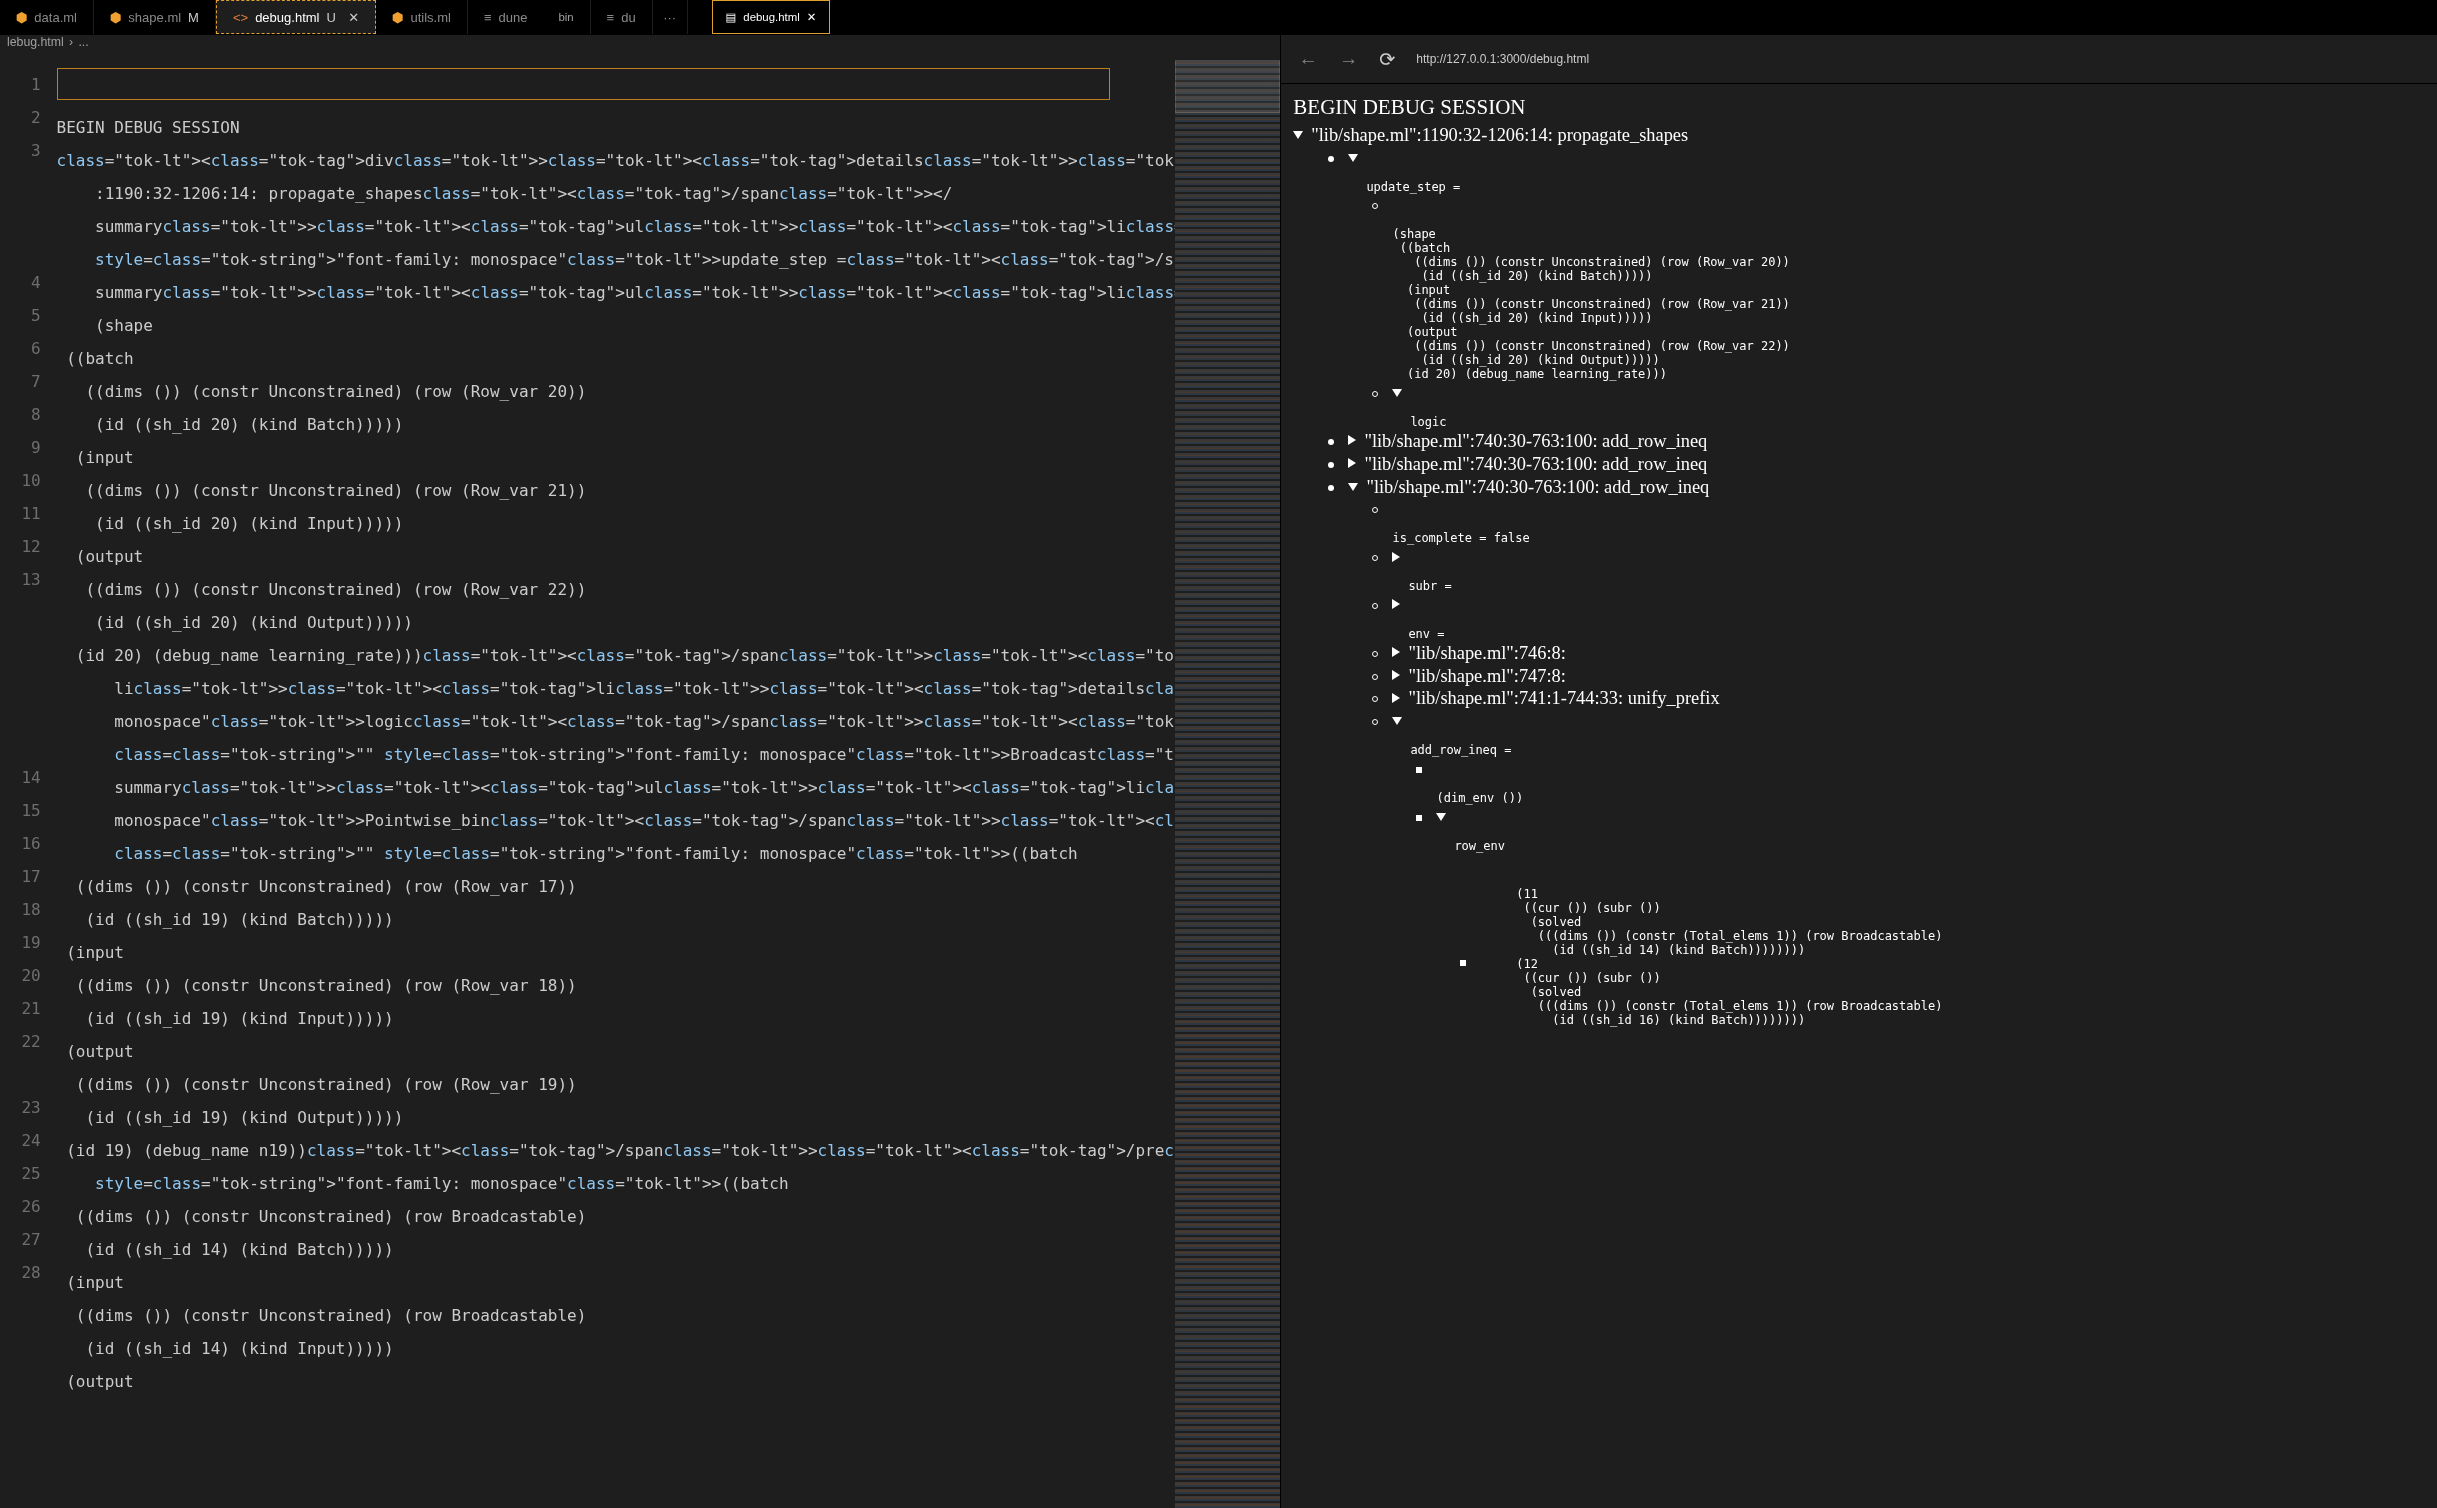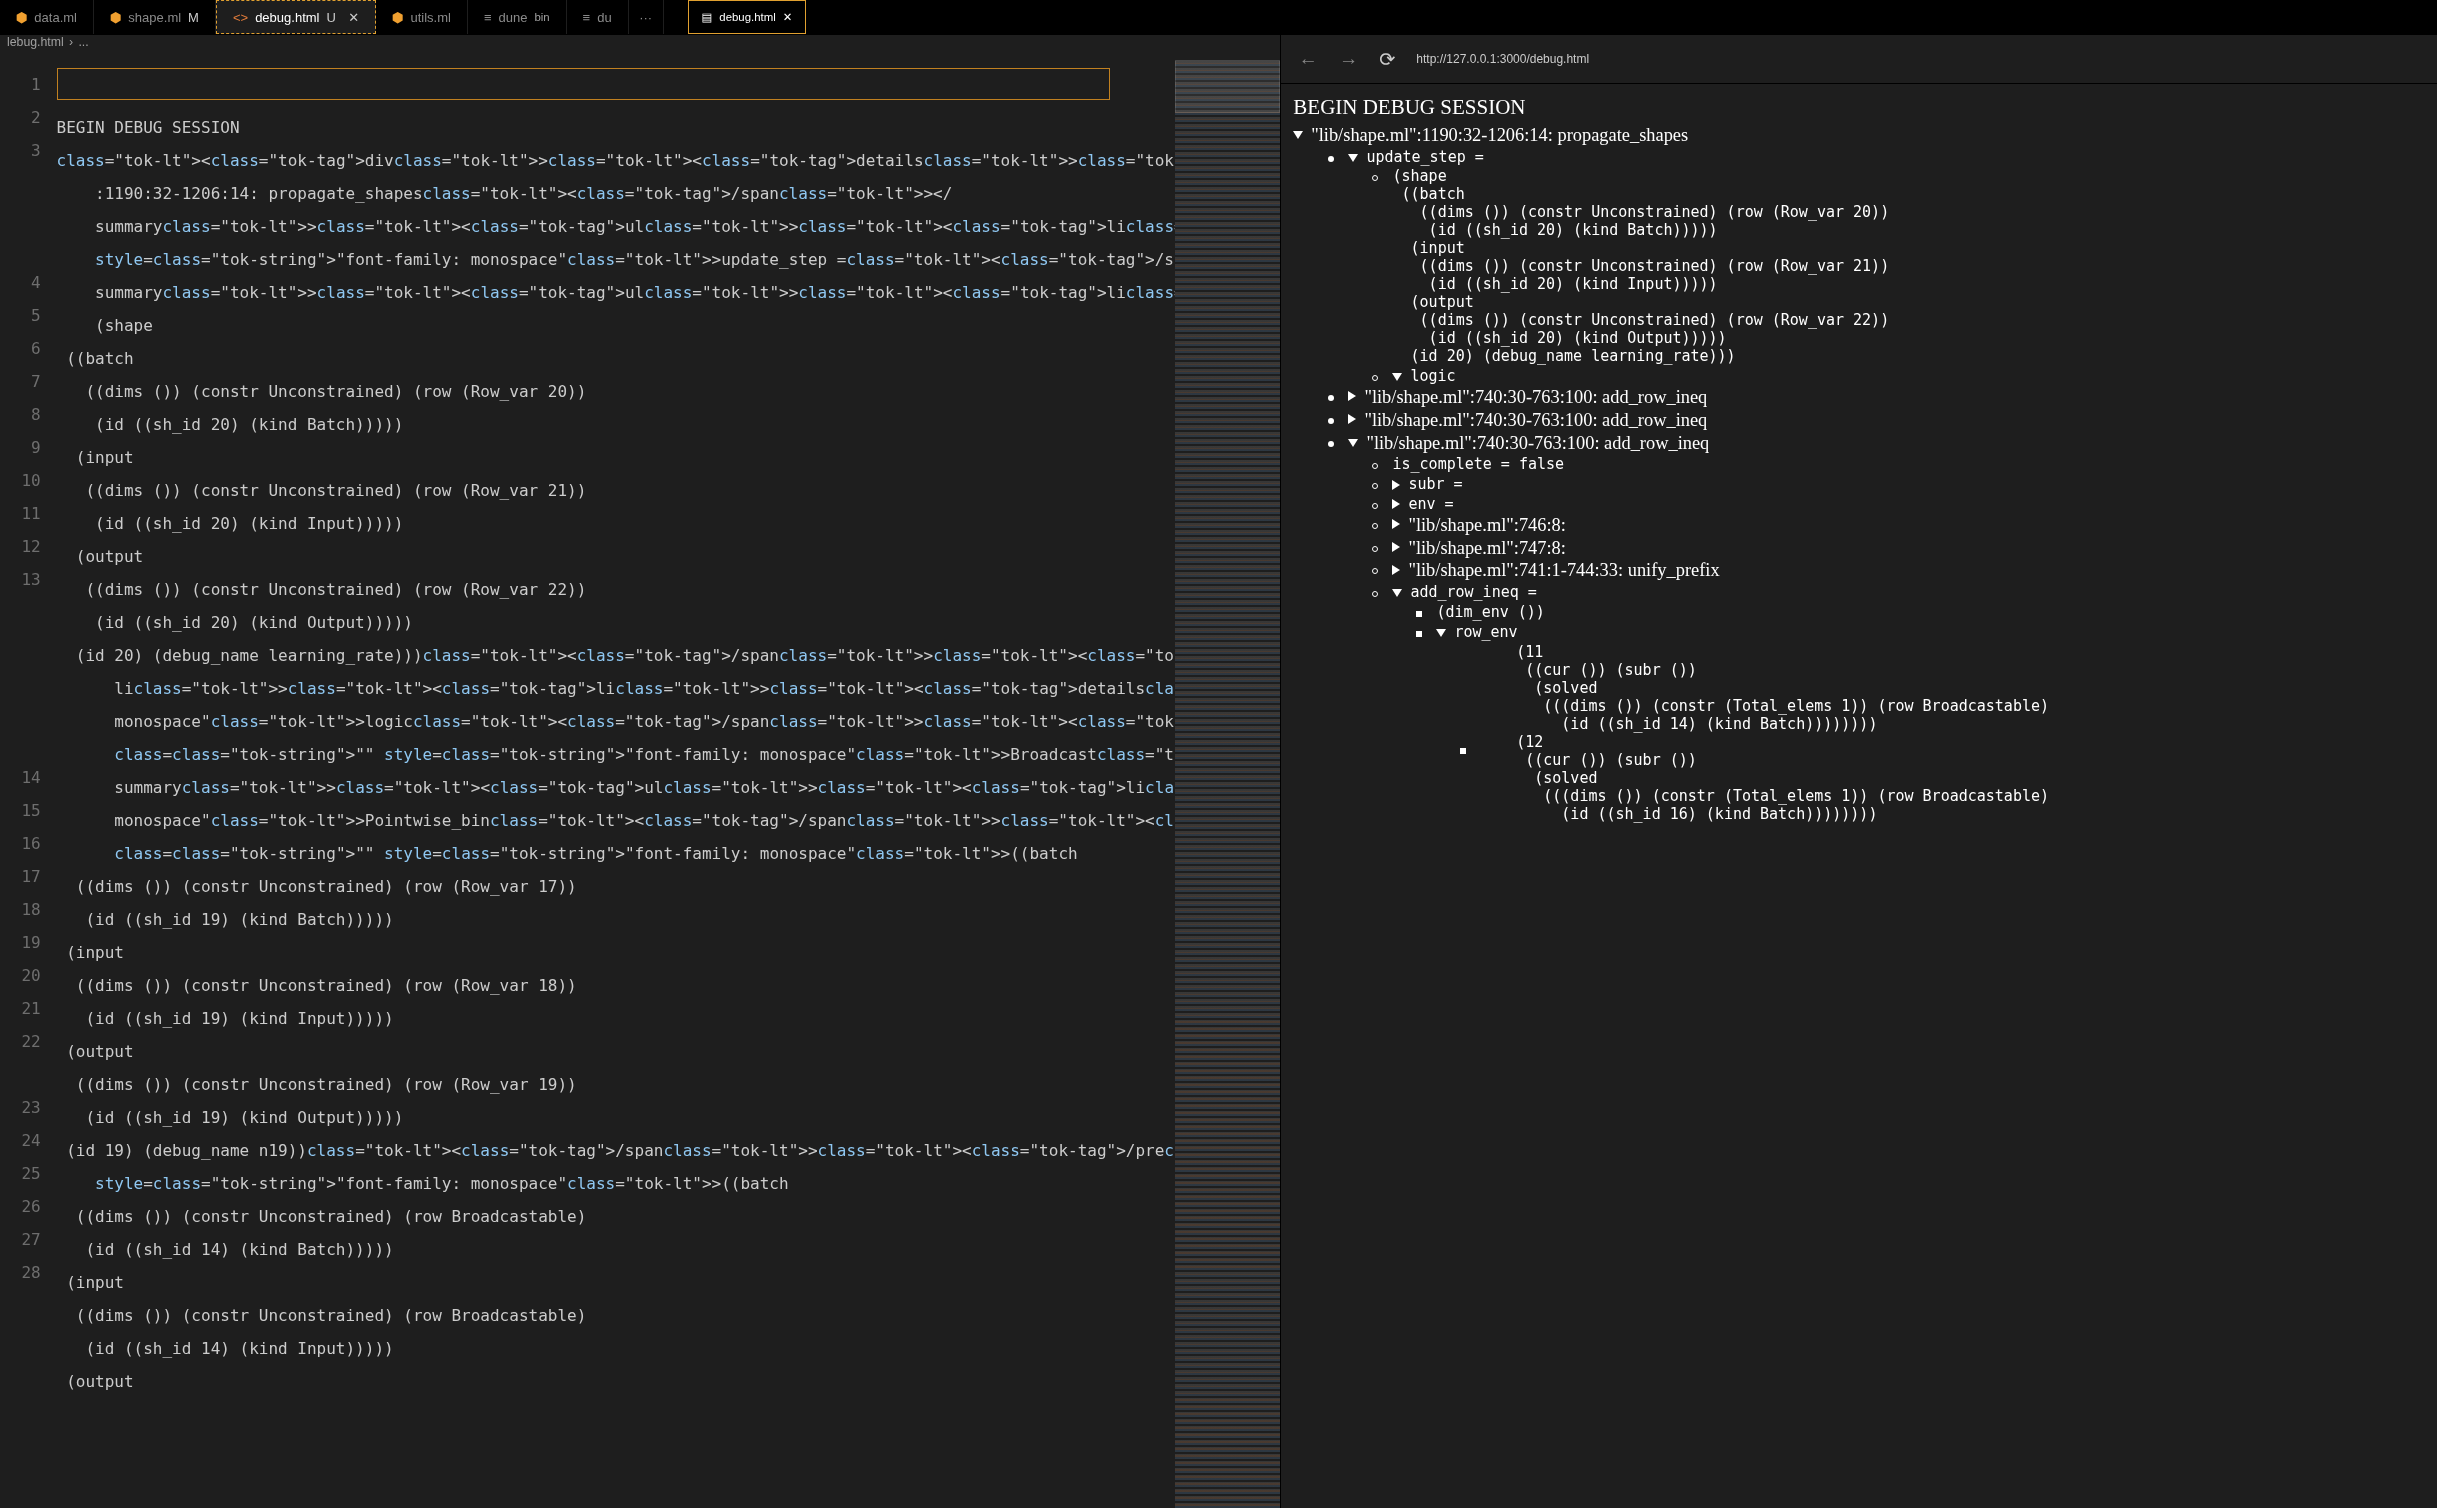--- a/index.html
+++ b/index.html
@@ -30,21 +30,21 @@
   border-right: 0.9px solid #1e1e1e;
   gap: 7px;
   font-size: 13px;
   white-space: nowrap;
 }
 .tab.active {
   background: #1e1e1e;
   color: #ffffff;
   border: 0.9px dashed #e0a030;
 }
-.tab .status { color: #a0a0a0; font-size: 11.4px; }
+.tab .status { color: #a0a0a0; font-size: 11.4px; margin-left: 24px; }
 .tab .mod { color: #cccccc; }
 .tab .close { color: #cccccc; margin-left: 5.3px; }
 .tab .icon-ml { color: #f0a030; font-weight: bold; }
 .tab .icon-html { color: #e07b3a; }
 .tab .icon-dune { color: #888; }
 .tab.overflow { padding: 0 10.5px; }
 .preview-tab {
   border: 0.9px solid #e0a030;
   background: #000;
   color: #fff;
@@ -151,21 +151,21 @@
   color: #ffffff;
   font-size: 17.6px;
 }
 .previewbody h3 {
   font-family: "Times New Roman", serif;
   font-weight: normal;
   font-size: 21px;
   margin-bottom: 5.3px;
 }
 .previewbody .serif { font-family: "Times New Roman", serif; font-size: 18.4px; }
-.previewbody .mono { font-family: Consolas, monospace; font-size: 15px; white-space: pre; }
+.previewbody .mono { font-family: Consolas, monospace; font-size: 12px; white-space: pre; margin-top: 32px; }
 .row { display: flex; align-items: flex-start; gap: 5.3px; }
 .caret { display:inline-block; width: 0; height: 0; }
 .caret.down { border-left:5.3px solid transparent; border-right:5.3px solid transparent; border-top:8px solid #fff; margin-top:6.1px; margin-right:2.6px;}
 .caret.right { border-top:5.3px solid transparent; border-bottom:5.3px solid transparent; border-left:8px solid #fff; margin-top:4.4px; margin-right:2.6px;}
 .bullet-disc { display:inline-block; width:6.1px; height:6.1px; background:#fff; border-radius:50%; margin:8px 8.8px 0 0;}
 .bullet-circ { display:inline-block; width:6.1px; height:6.1px; border:0.9px solid #fff; border-radius:50%; margin:8px 8.8px 0 0;}
 .bullet-sq { display:inline-block; width:6.1px; height:6.1px; background:#fff; margin:8px 8.8px 0 0;}
 .ind1 { padding-left: 35px; }
 .ind2 { padding-left: 79px; }
 .ind3 { padding-left: 123px; }

